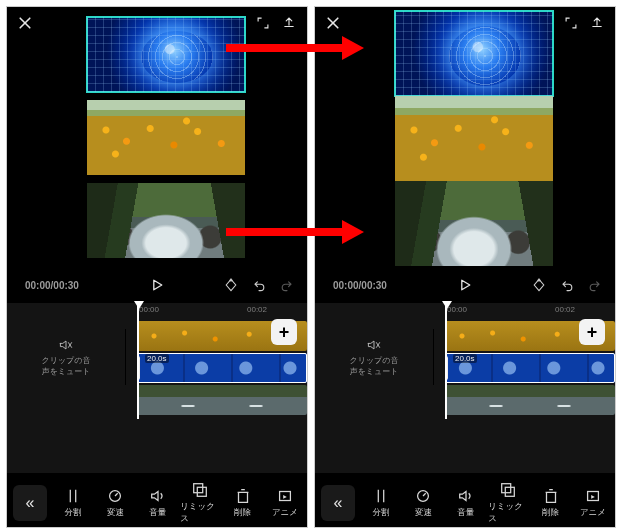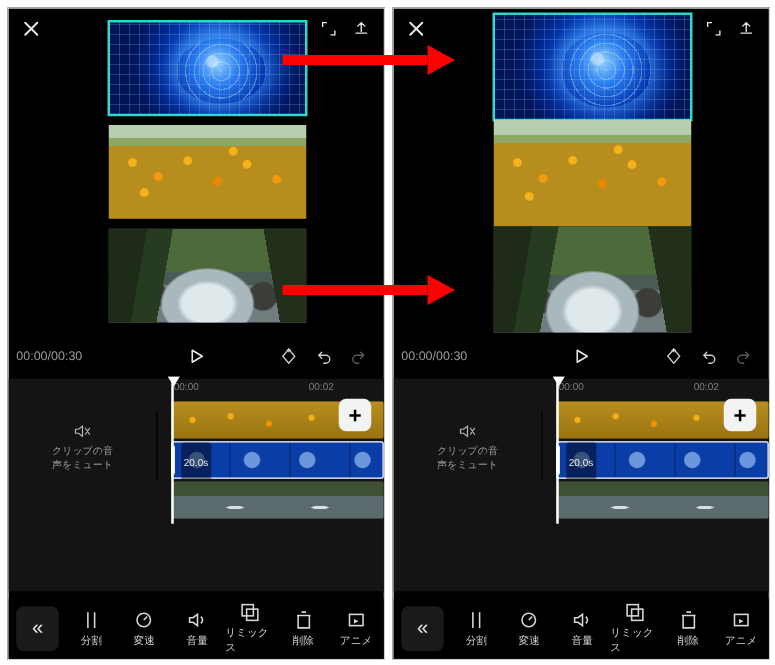--- a/index.html
+++ b/index.html
@@ -37,21 +37,21 @@
      linear-gradient(#b7cfae 0 14%, #8ea863 14% 22%, #b78e1e 22% 100%);}
   .imgCreek{background:
      linear-gradient(100deg, #1e2b18 0 18%, #263b1f 18% 30%, transparent 30%),
      linear-gradient(260deg, #22301b 0 20%, transparent 20%),
      radial-gradient(ellipse at 50% 80%, #dfe8ea 0 18%, #a9b8bd 22% 32%, transparent 34%),
      radial-gradient(circle at 22% 70%, #3c3c38 0 8%, transparent 9%),
      radial-gradient(circle at 78% 72%, #3c3c38 0 8%, transparent 9%),
      linear-gradient(#4d6b3a 0 46%, #4a5b55 46% 60%, #707c7e 60% 100%);}
   
   .transport{position:absolute;left:0;right:0;height:32px;top:262px;display:flex;align-items:center;color:#9b9b9b;font-size:10px;}
-  .timecode{position:absolute;left:6px;}
+  .timecode{position:absolute;left:18px;font-weight:bold;}
   .play{position:absolute;left:50%;transform:translateX(-50%);}
   .tricon{position:absolute;width:20px;height:20px;display:flex;align-items:center;justify-content:center;color:#cfcfcf;}
   
   .timeline{position:absolute;left:0;right:0;top:296px;height:170px;background:#141414;}
   .ruler{position:absolute;left:130px;right:0;top:0;height:14px;color:#7e7e7e;font-size:8px;}
   .rlabel{position:absolute;top:2px;}
   .muteCell{position:absolute;left:0;top:26px;width:118px;height:56px;display:flex;flex-direction:column;align-items:center;justify-content:center;color:#9d9d9d;font-size:8px;line-height:1.3;border-right:1px solid #000;}
   .trackWrap{position:absolute;left:130px;right:0;top:18px;}
   .trk{position:absolute;left:0;right:0;height:30px;border-radius:2px;overflow:hidden;}
   .trk1{top:0;}
@@ -66,21 +66,21 @@
      linear-gradient(#b78e1e,#9a7412);}
   .trkGlobe{background:
      repeating-linear-gradient(90deg,#0b3da6 0 46px,#0a2f86 46px 48px),
      linear-gradient(#0b3da6,#082a79);position:relative;}
   .trkGlobe::before{content:"";position:absolute;inset:0;background:
      radial-gradient(circle at 12% 50%, rgba(170,210,255,.6) 0 6px, transparent 7px),
      radial-gradient(circle at 38% 50%, rgba(170,210,255,.6) 0 6px, transparent 7px),
      radial-gradient(circle at 64% 50%, rgba(170,210,255,.6) 0 6px, transparent 7px),
      radial-gradient(circle at 90% 50%, rgba(170,210,255,.6) 0 6px, transparent 7px);}
   .trkSel{outline:1.5px solid #fff;outline-offset:-1px;}
-  .trkBadge{position:absolute;left:3px;top:1px;font-size:8px;color:#eaeaea;background:rgba(0,0,0,.45);padding:12px 2px;border-radius:2px;pointer-events:none;}
+  .trkBadge{position:absolute;left:3px;top:1px;font-size:8px;color:#eaeaea;background:rgba(0,0,0,.45);padding:0 2px;border-radius:2px;pointer-events:none;}
   .handle{position:absolute;left:-5px;top:3px;width:8px;height:24px;background:#ededed;border-radius:2px;}
   .trkCreek{background:
      radial-gradient(ellipse at 30% 70%, #d7e1e3 0 6px, transparent 8px),
      radial-gradient(ellipse at 70% 70%, #d7e1e3 0 6px, transparent 8px),
      linear-gradient(#3e5134 0 40%, #5b6a6c 40% 100%);}
   .addBtn{position:absolute;right:10px;top:-2px;width:26px;height:26px;border-radius:6px;background:#f3f3f3;color:#000;font-size:18px;font-weight:700;display:flex;align-items:center;justify-content:center;}
   .playhead{position:absolute;top:0;bottom:54px;left:130px;width:0;border-left:2px solid #fff;}
   .playhead::before{content:"";position:absolute;left:-5px;top:-2px;width:10px;height:8px;background:#fff;clip-path:polygon(50% 100%,0 0,100% 0);}
   
   .btmbar{position:absolute;left:0;right:0;bottom:0;height:48px;background:#000;display:flex;align-items:stretch;}

